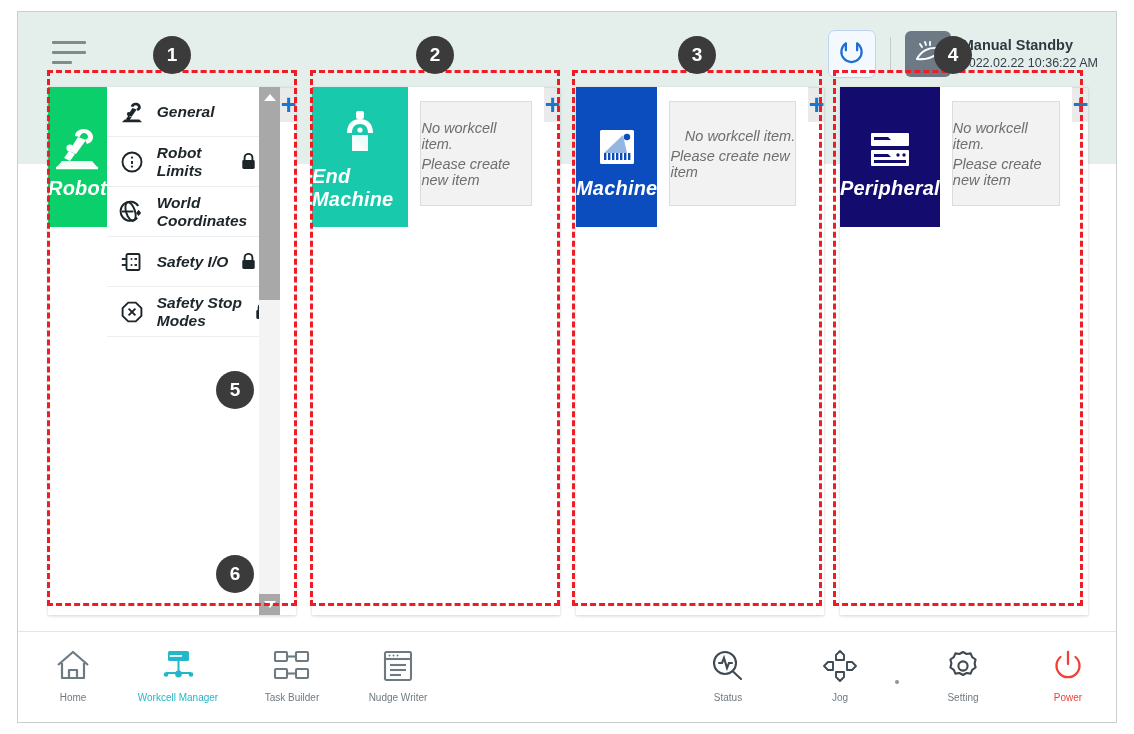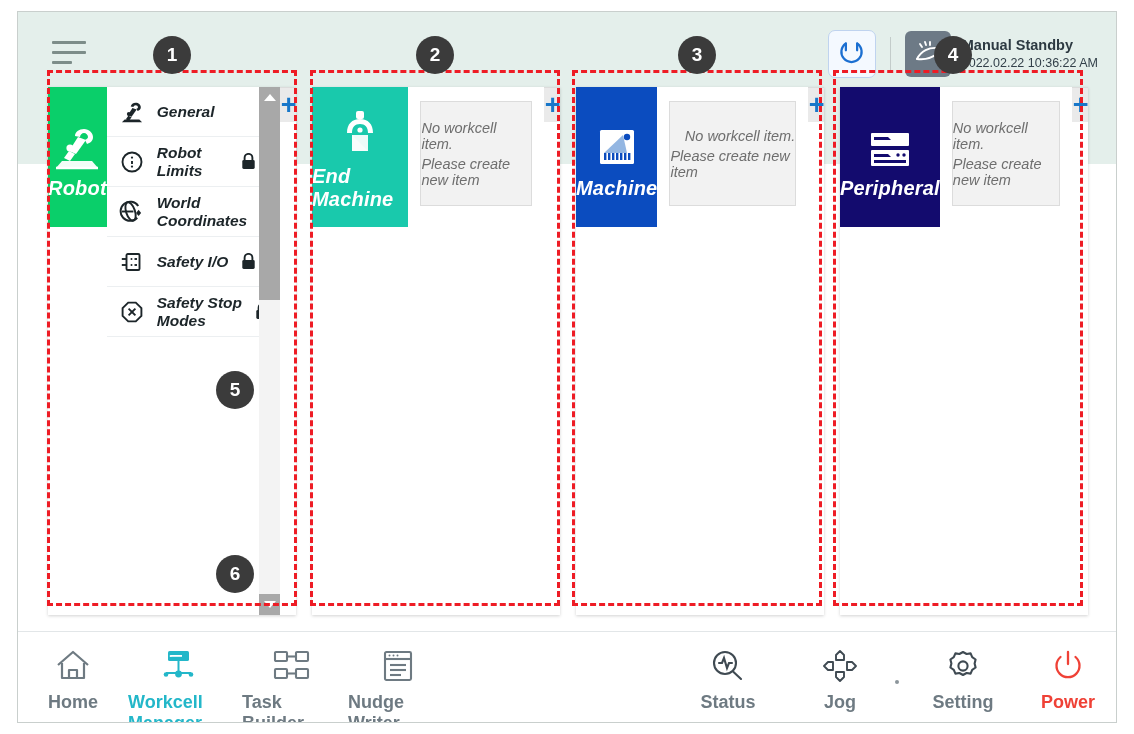--- a/index.html
+++ b/index.html
@@ -109,21 +109,21 @@
 
   
   .botnav{
     position:absolute;left:0;bottom:0;width:100%;height:90px;
     border-top:1px solid #e2e6e8;background:#fff;
   }
   .navitem{
     position:absolute;top:14px;width:100px;
     display:flex;flex-direction:column;align-items:center;gap:6px;cursor:pointer;
   }
-  .navitem .nlbl{font-size:18px;font-weight:bold;color:#6e7a82;}
+  .navitem .nlbl{font-size:10px;font-weight:normal;color:#6e7a82;}
   .navitem.active .nlbl{color:#23b7c9;}
   .navitem.power .nlbl{color:#ef4136;}
   .nico{height:40px;display:flex;align-items:center;justify-content:center;}
   .dot-sep{position:absolute;left:877px;top:48px;width:4px;height:4px;border-radius:50%;background:#8c959b;}
 
   
   .dash{
     position:absolute;
     border:3px dashed #ee1c25;
     box-sizing:border-box;

